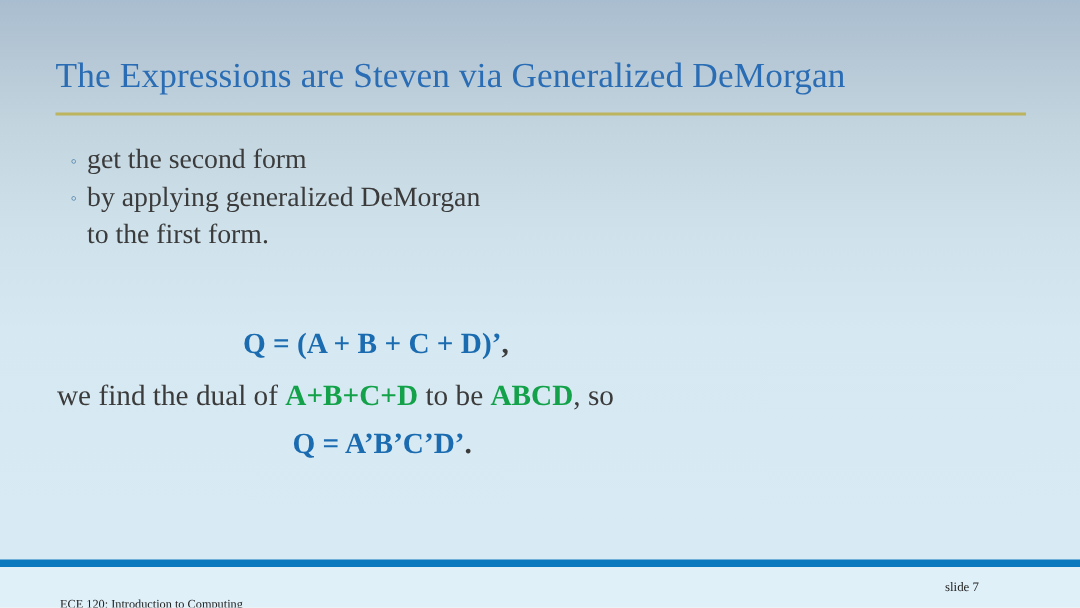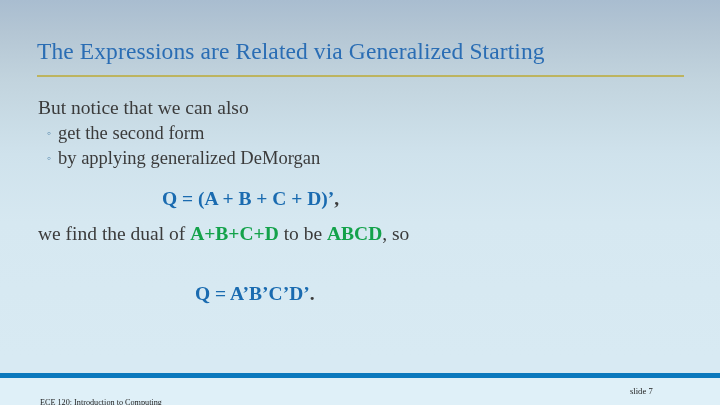--- a/index.html
+++ b/index.html
@@ -98,22 +98,22 @@
     white-space: nowrap;
   }
 
   .eq-line {
     font-size: 19.5px;
     line-height: 26px;
     font-weight: bold;
     color: #1a6bb0;
     white-space: nowrap;
   }
-  .eq-1 { padding-left: 124px; }
-  .eq-2 { padding-left: 157px; margin-top: 28px; }
+  .eq-1 { padding-left: 124px; margin-top: 32px; }
+  .eq-2 { padding-left: 157px; }
   .eq-punct {
     color: #3b3b3b;
     font-weight: bold;
   }
 
   .green {
     color: #13a24a;
     font-weight: bold;
   }
 
@@ -157,38 +157,38 @@
     font-size: 8.6px;
     color: #222222;
     white-space: nowrap;
   }
 </style>
 </head>
 <body>
 
 <div class="slide">
 
-  <div class="title">The Expressions are Related via Generalized Starting</div>
+  <div class="title">The Expressions are Steven via Generalized DeMorgan</div>
 
   <div class="title-rule"></div>
 
   <div class="body-area">
 
-    <div class="lvl1">But notice that we can also</div>
 
     <div class="bullet-row">
       <span class="bullet-mark">◦</span>
       <span>get the second form</span>
     </div>
 
     <div class="bullet-row">
       <span class="bullet-mark">◦</span>
       <span>by applying generalized DeMorgan</span>
     </div>
 
+    <div class="cont-line">to the first form.</div>
 
     <div class="gap-md"></div>
 
 
     <div class="gap-sm"></div>
 
     <div class="eq-line eq-1">
       <span>Q = (A + B + C + D)’</span><span class="eq-punct">,</span>
     </div>
 

